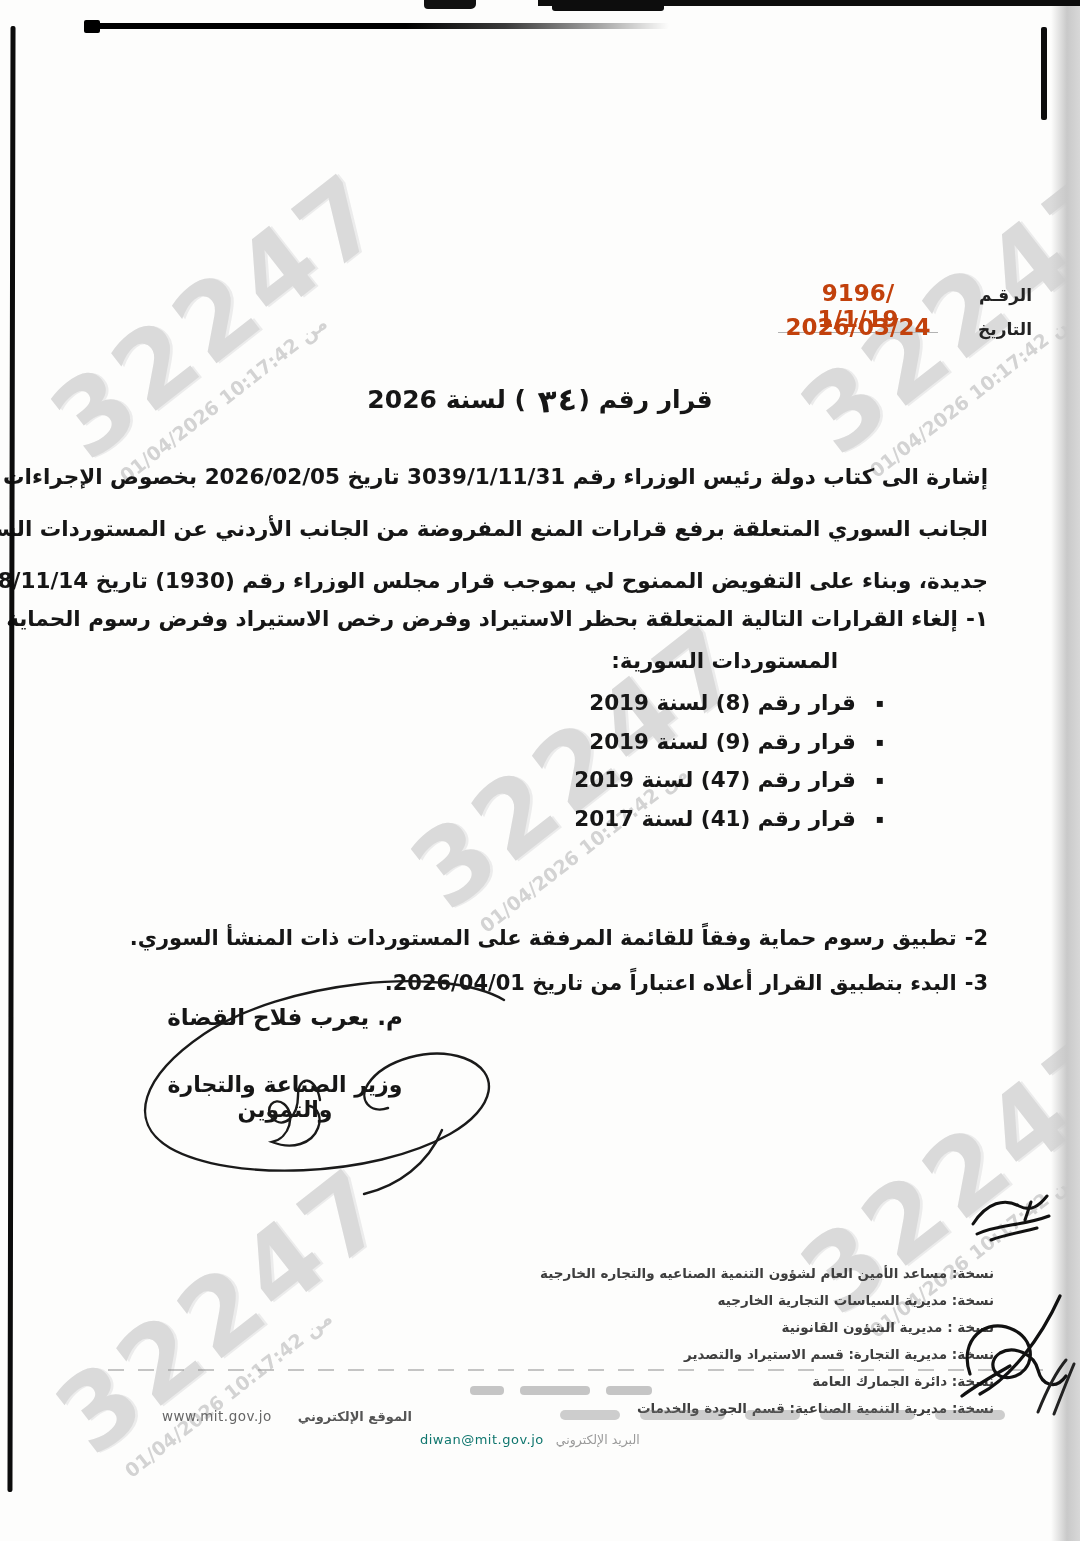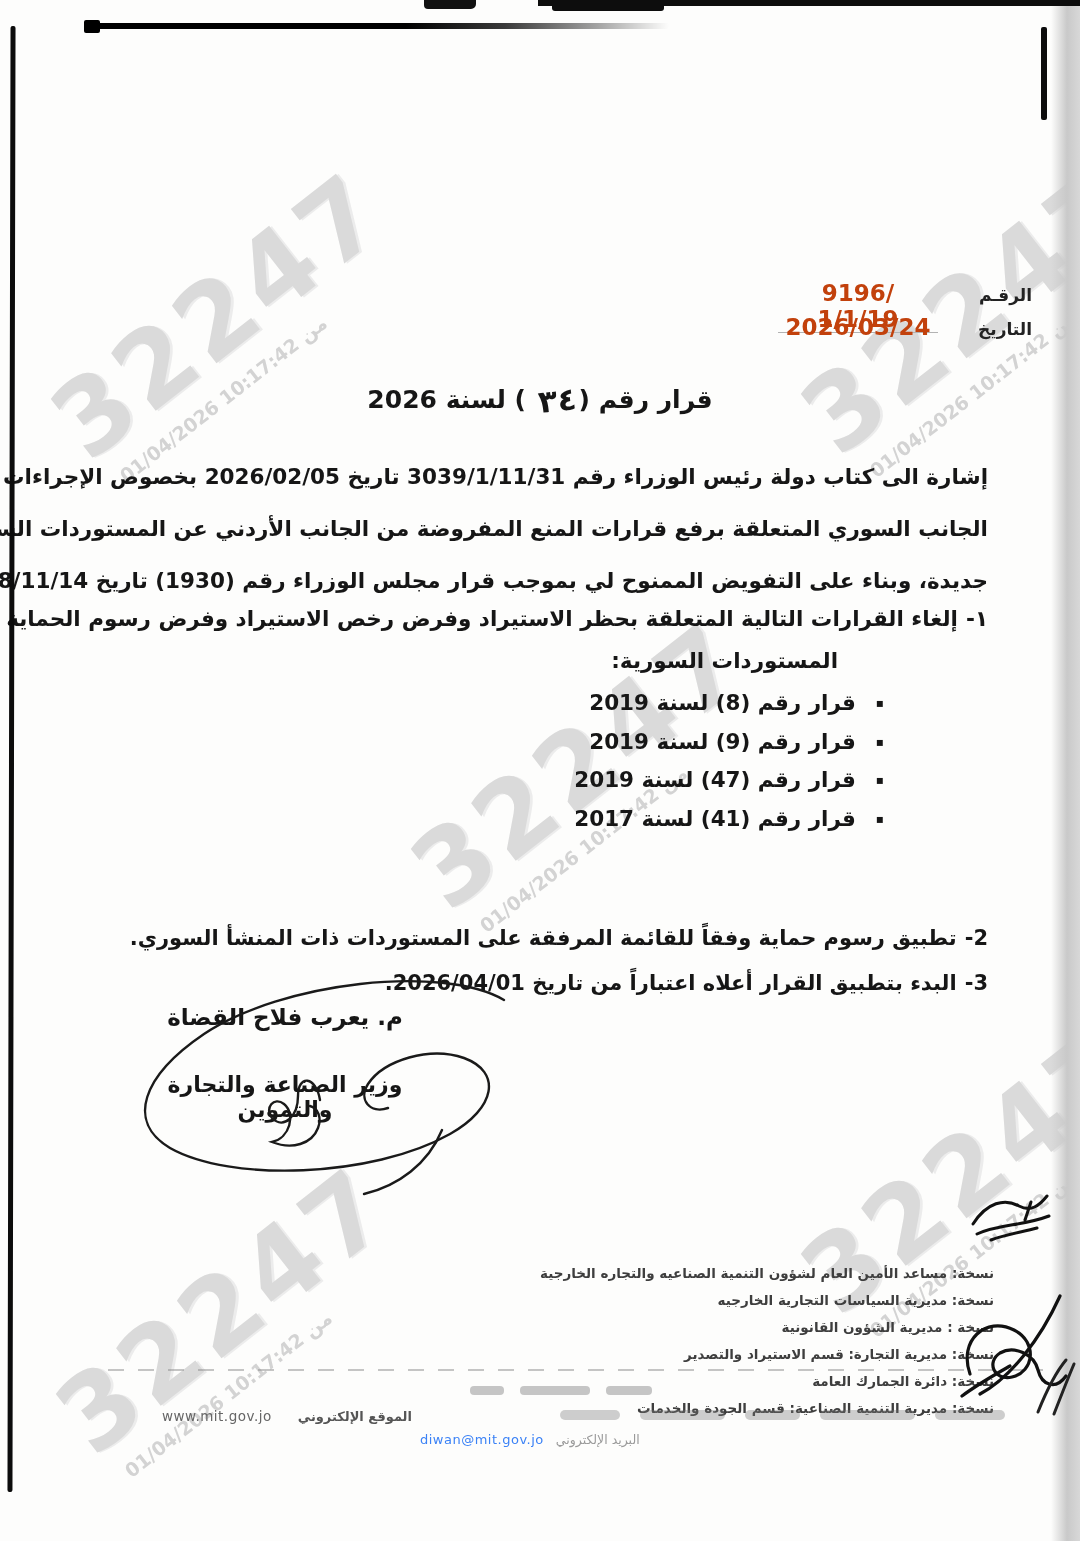--- a/index.html
+++ b/index.html
@@ -62,21 +62,21 @@
   .footer-divider{position:absolute;top:1369px;left:108px;width:935px;height:2px;opacity:.5;z-index:2;
     background:repeating-linear-gradient(90deg,#8c8c8c 0 16px,rgba(140,140,140,0) 16px 30px);}
   .faint-note{position:absolute;top:1386px;left:470px;display:flex;gap:16px;opacity:.5;filter:blur(.6px);z-index:2;}
   .faint-note i{display:block;height:9px;background:#8f8f8f;border-radius:4px;}
   .contact-faint{position:absolute;top:1410px;left:560px;display:flex;gap:20px;opacity:.35;filter:blur(.7px);z-index:2;}
   .contact-faint i{display:block;height:10px;background:#777;border-radius:5px;}
   .site-row{position:absolute;top:1404px;left:162px;height:24px;display:flex;gap:26px;align-items:center;direction:ltr;z-index:2;}
   .website{font-size:13.5px;color:#666;letter-spacing:.5px;}
   .website-label{font-size:13px;color:#555;font-weight:700;filter:blur(.3px);}
   .email-row{position:absolute;top:1432px;left:420px;display:flex;gap:12px;align-items:center;direction:ltr;z-index:2;}
-  .email{font-size:13px;color:#3b82f6;letter-spacing:.5px;filter:blur(.2px);}
+  .email{font-size:13px;color:#0f766e;letter-spacing:.5px;filter:blur(.2px);}
   .email-label{font-size:12.5px;color:#9a9a9a;filter:blur(.5px);}
   .footer-mark{position:absolute;left:1026px;top:1356px;z-index:3;}
 </style>
 </head>
 <body>
 
 <div class="page">
 
   <div class="art top-bar"></div>
   <div class="art top-bar-thick"></div>

